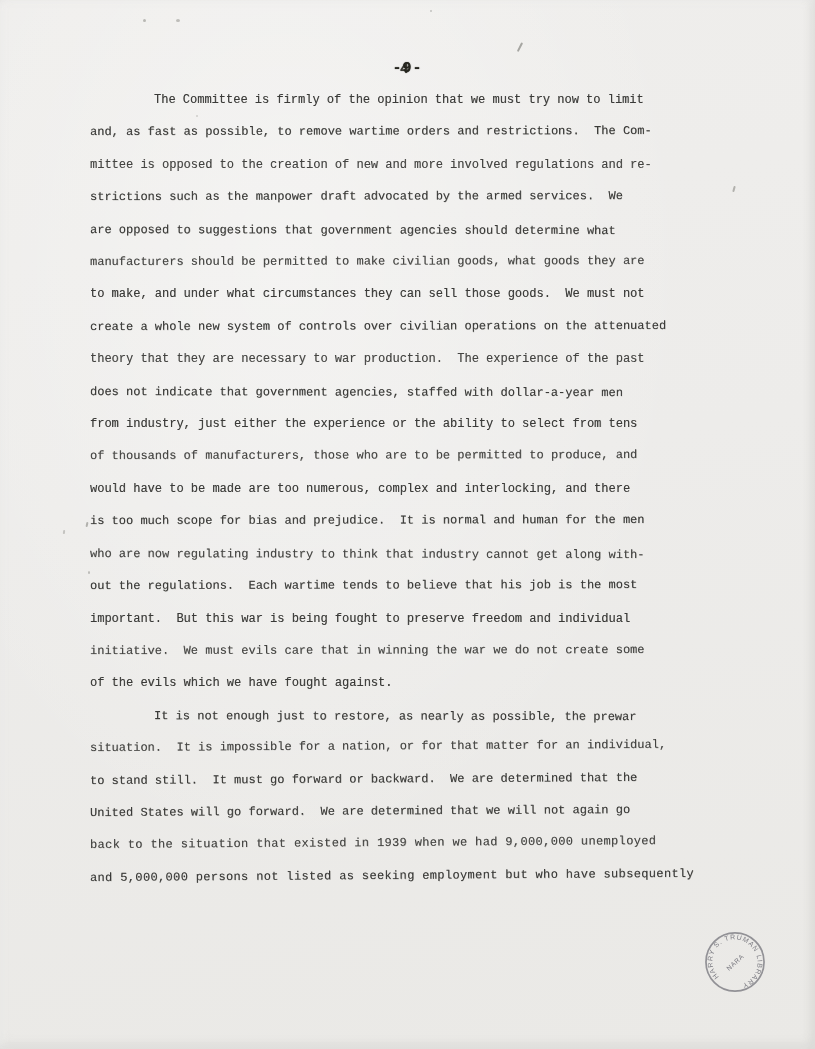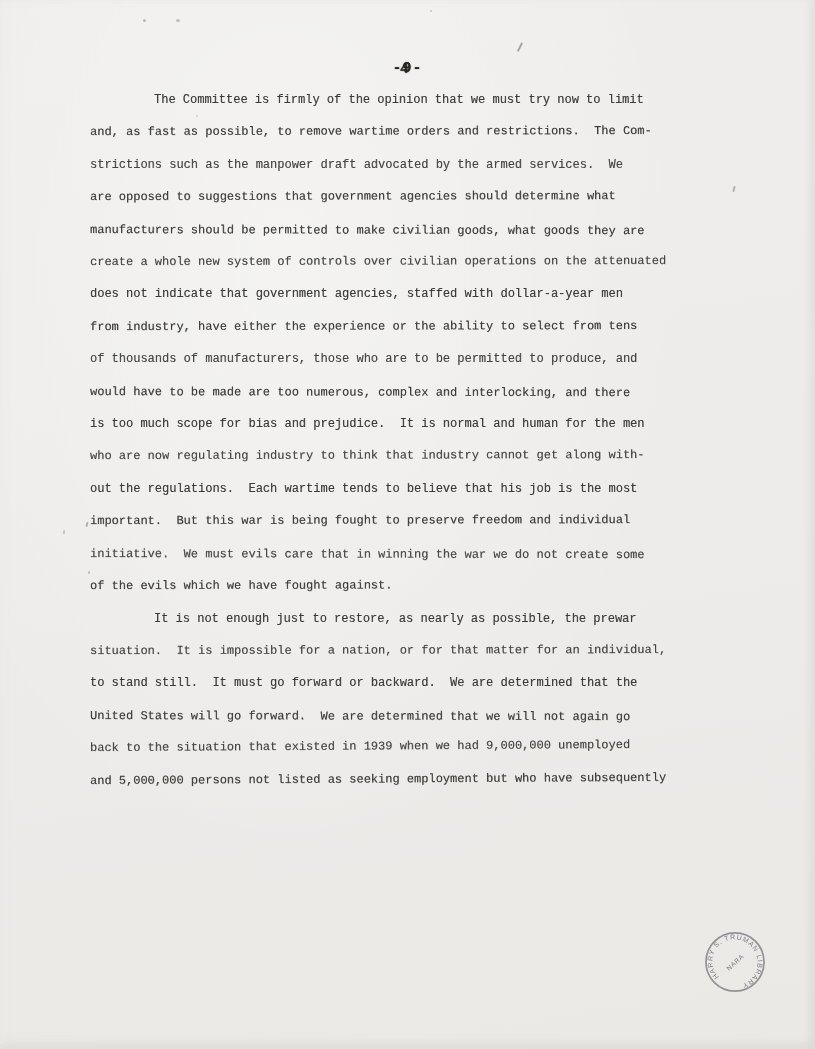--- a/index.html
+++ b/index.html
@@ -86,26 +86,29 @@
 </head>
 <body>
 
 <div class="page">
 
   <div class="page-number"><span>-</span><span class="digit-stack"><span class="digit-under">9</span><span class="digit-over">4</span></span><span>-</span></div>
 
   <div class="typed-text">
       <div class="line indent">The Committee is firmly of the opinion that we must try now to limit</div>
       <div class="line">and, as fast as possible, to remove wartime orders and restrictions.  The Com-</div>
+      <div class="line">mittee is opposed to the creation of new and more involved regulations and re-</div>
       <div class="line">strictions such as the manpower draft advocated by the armed services.  We</div>
       <div class="line">are opposed to suggestions that government agencies should determine what</div>
       <div class="line">manufacturers should be permitted to make civilian goods, what goods they are</div>
+      <div class="line">to make, and under what circumstances they can sell those goods.  We must not</div>
       <div class="line">create a whole new system of controls over civilian operations on the attenuated</div>
+      <div class="line">theory that they are necessary to war production.  The experience of the past</div>
       <div class="line">does not indicate that government agencies, staffed with dollar-a-year men</div>
-      <div class="line">from industry, have either the experience or the ability to select from tens</div>
+      <div class="line">from industry, just either the experience or the ability to select from tens</div>
       <div class="line">of thousands of manufacturers, those who are to be permitted to produce, and</div>
       <div class="line">would have to be made are too numerous, complex and interlocking, and there</div>
       <div class="line">is too much scope for bias and prejudice.  It is normal and human for the men</div>
       <div class="line">who are now regulating industry to think that industry cannot get along with-</div>
       <div class="line">out the regulations.  Each wartime tends to believe that his job is the most</div>
       <div class="line">important.  But this war is being fought to preserve freedom and individual</div>
       <div class="line">initiative.  We must evils care that in winning the war we do not create some</div>
       <div class="line">of the evils which we have fought against.</div>
       <div class="line indent">It is not enough just to restore, as nearly as possible, the prewar</div>
       <div class="line">situation.  It is impossible for a nation, or for that matter for an individual,</div>

